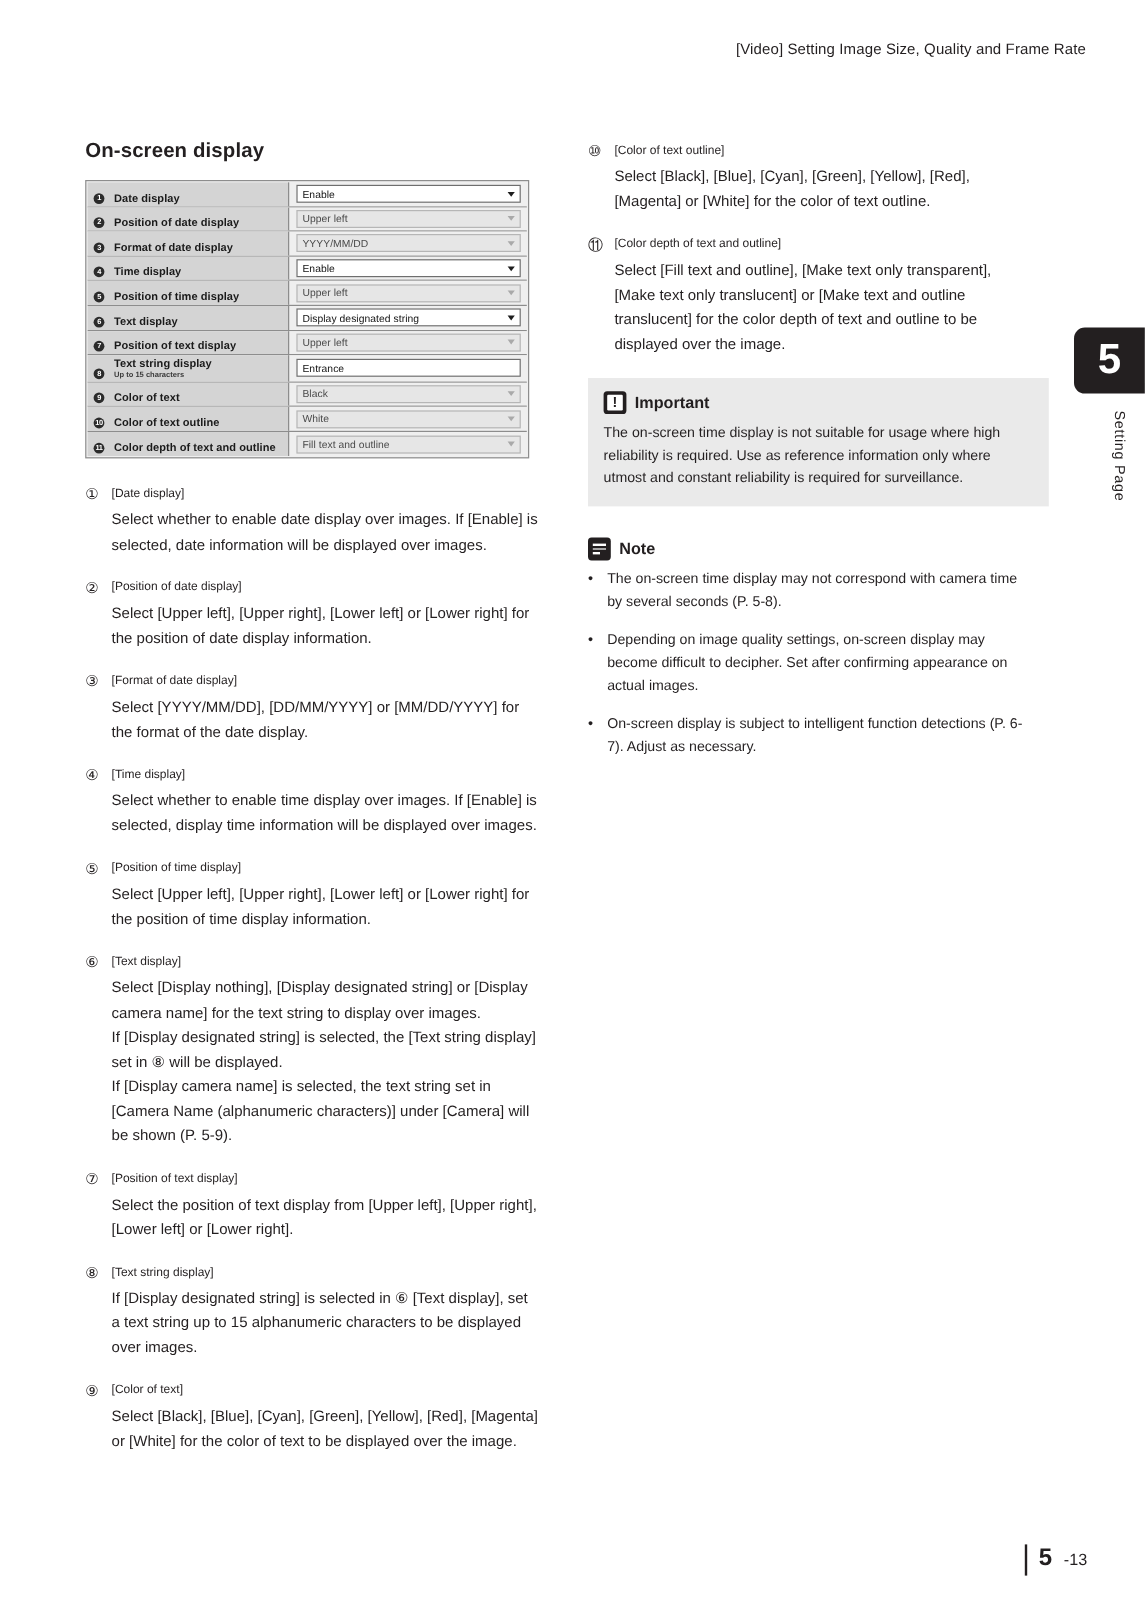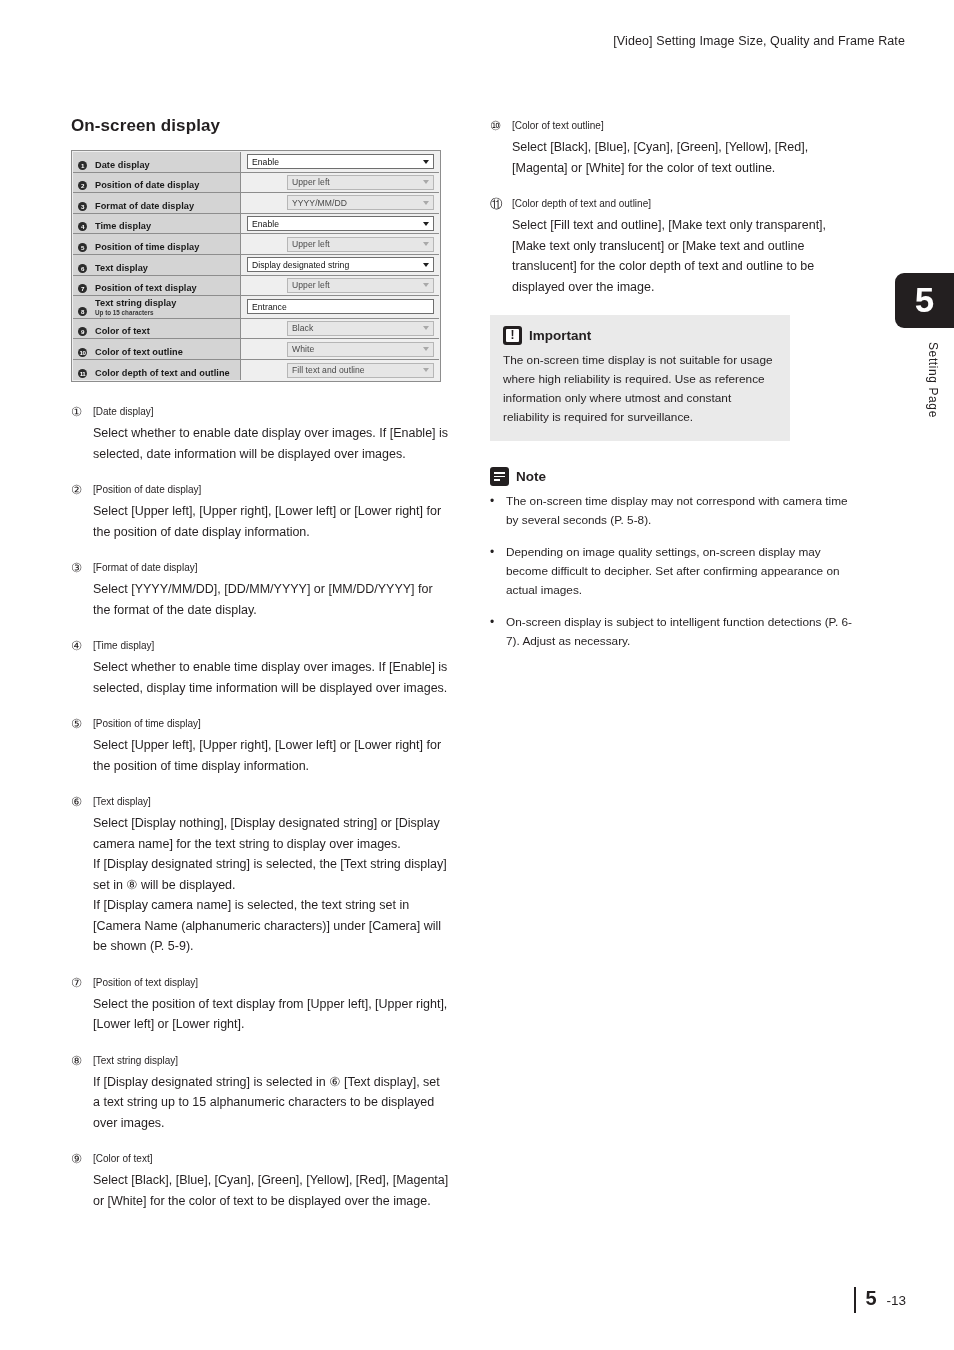--- a/index.html
+++ b/index.html
@@ -153,21 +153,20 @@
   }
   .ctrl.select-on {
     background: #ffffff;
     border: 1px solid #6e6e6e;
     color: #111111;
   }
   .ctrl.select-off {
     background: #e6e6e6;
     border: 1px solid #b6b6b6;
     color: #4a4a4a;
-    margin-left: 40px;
   }
   .ctrl.textbox {
     background: #ffffff;
     border: 1px solid #6e6e6e;
     color: #111111;
   }
   .arrow {
     width: 0; height: 0;
     border-left: 3.6px solid transparent;
     border-right: 3.6px solid transparent;
@@ -198,21 +197,21 @@
     color: #231f20;
   }
 
   .col-right .items { margin-top: 0; }
 
   
   .notebox-important {
     margin-top: 18px;
     background: #eaeaea;
     padding: 11px 13px 14px 13px;
-    width: 300px;
+    width: 384px;
   }
   .nb-head {
     display: flex;
     align-items: center;
     gap: 7px;
     margin-bottom: 6px;
   }
   .nb-title { font-size: 13.5px; font-weight: bold; }
   .nb-text { font-size: 11.8px; line-height: 19px; color: #231f20; }
 

